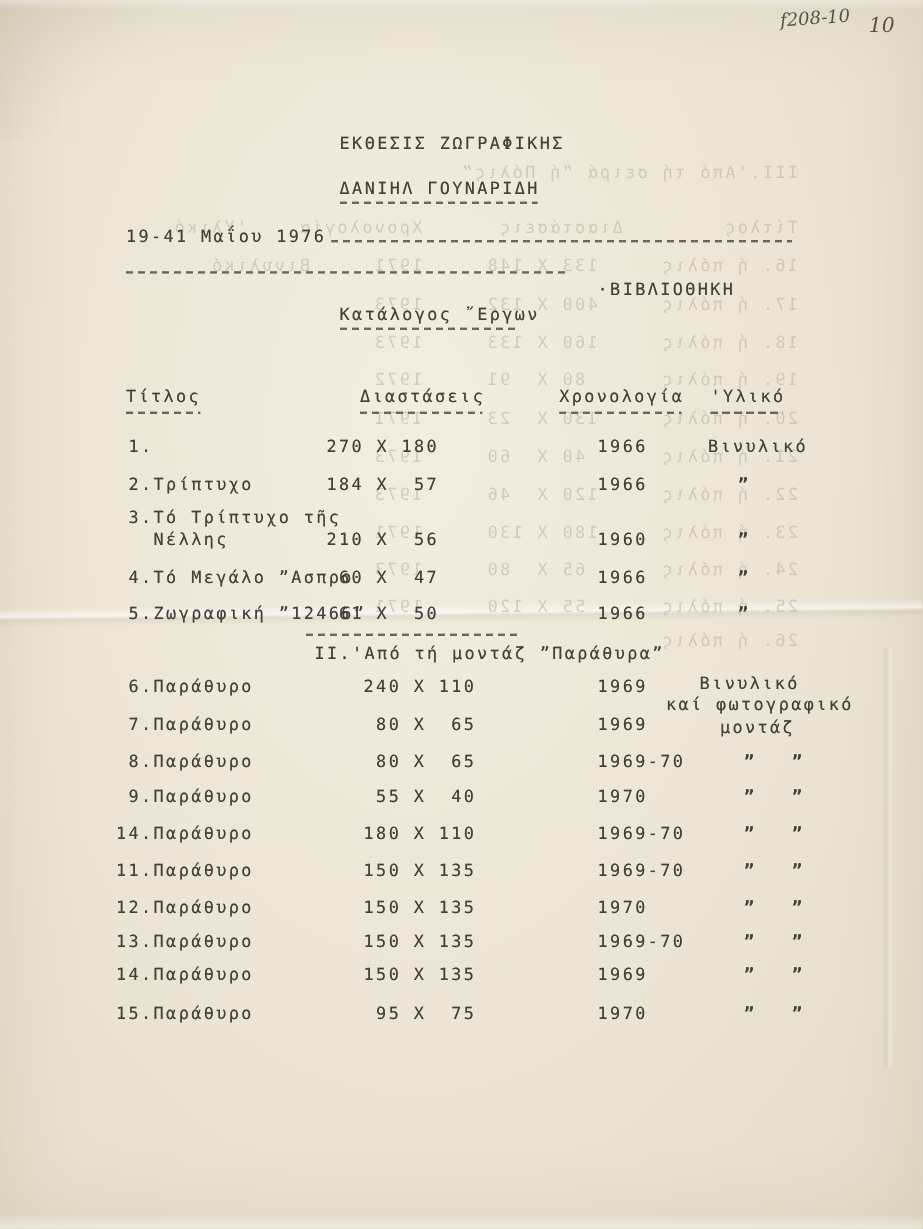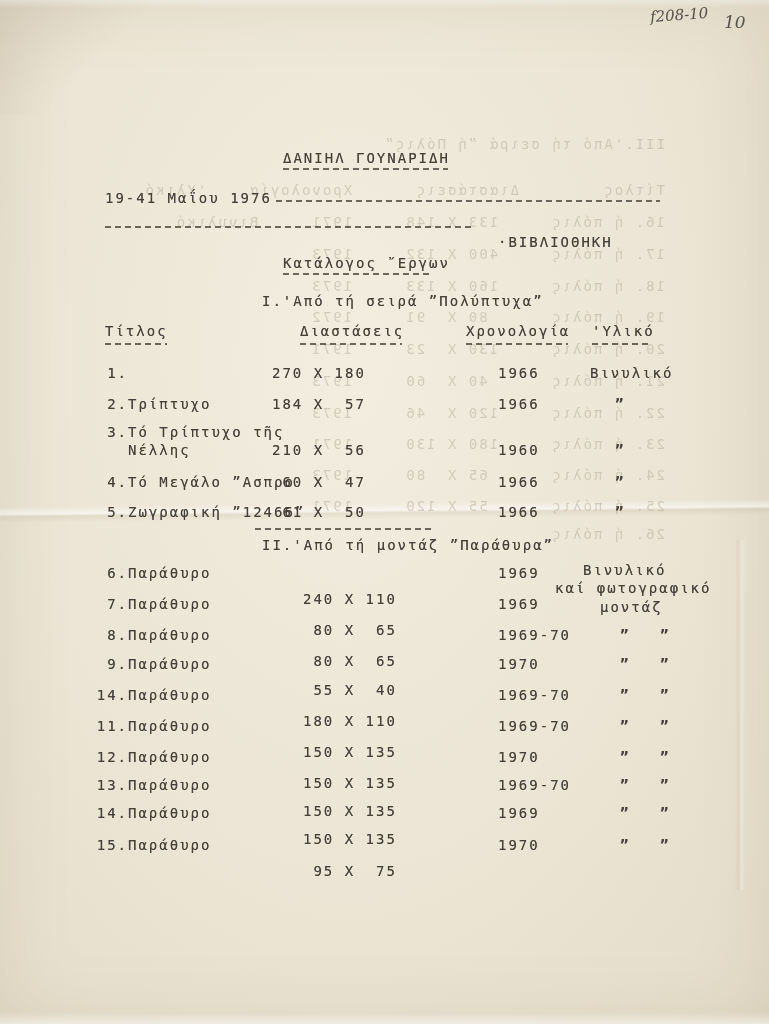--- a/index.html
+++ b/index.html
@@ -14,21 +14,21 @@
      text-shadow:0 0 .5px rgba(58,50,42,.55);}
   .bold{font-weight:bold;}
   .dashes{position:absolute;height:2px;
      background:repeating-linear-gradient(90deg,#4a443c 0 6px,transparent 6px 10px);
      opacity:.8;}
   .row{position:absolute;left:77px;width:660px;height:20px;}
   .row span{position:absolute;top:0;font-size:14px;line-height:18px;letter-spacing:2px;
      white-space:pre;text-shadow:0 0 .5px rgba(58,50,42,.55);}
   .num{left:0;width:51px;text-align:right;}
   .ttl{left:51px;}
-  .dimI{left:195px;text-align:right;} .dimII{left:226px;margin-top:26px;}
+  .dimI{left:195px;text-align:right;} .dimII{left:226px;}
   .yr{left:421px;text-align:right;}
   .matA{left:513px;}
   .ditI{left:538px;} .ditA{left:543px;} .ditB{left:583px;}
   
   #ghost{position:absolute;left:100px;top:0;width:565px;height:545px;pointer-events:none;}
   .g{position:absolute;left:0;width:100%;transform:scaleX(-1);
      font-size:14px;letter-spacing:2px;white-space:pre;color:#b4ac98;opacity:.5;
      filter:blur(.4px);}
   
   .hw{position:absolute;font-family:"DejaVu Serif",serif;font-style:italic;color:#56504a;}
@@ -66,33 +66,33 @@
     <div class="g" style="top:405px">22. ή πόλις     120 Χ  46     1973</div>
     <div class="g" style="top:436px">23. ή πόλις     180 Χ 130     1971</div>
     <div class="g" style="top:467px">24. ή πόλις      65 Χ  80     1973</div>
     <div class="g" style="top:498px">25. ή πόλις      55 Χ 120     1971</div>
     <div class="g" style="top:526px">26. ή πόλις</div>
   </div>
 
   <div class="hw" style="left:650px;top:6px;font-size:15px;transform:rotate(-4deg)">f208-10</div>
   <div class="hw" style="left:724px;top:12px;font-size:17px">10</div>
 
+  <div class="t" style="left:283px;top:111px">ΕΚΘΕΣΙΣ ΖΩΓΡΑΦΙΚΗΣ</div>
   <div class="t" style="left:283px;top:149px">ΔΑΝΙΗΛ ΓΟΥΝΑΡΙΔΗ</div>
   <div class="dashes" style="left:283px;top:168px;width:165px"></div>
 
   <div class="t" style="left:105px;top:189px">19-41 Μαΐου 1976</div>
   <div class="dashes" style="left:276px;top:200px;width:384px"></div>
 
   <div class="dashes" style="left:105px;top:226px;width:366px"></div>
   <div class="t" style="left:498px;top:233px">·ΒΙΒΛΙΟΘΗΚΗ</div>
 
   <div class="t" style="left:283px;top:254px">Κατάλογος ῎Εργων</div>
   <div class="dashes" style="left:283px;top:273px;width:147px"></div>
 
-  <div class="t" style="left:262px;top:292px">Ι.'Από τή σειρά ”Πολύπτυχα”</div>
 
   <div class="t" style="left:105px;top:322px">Τίτλος</div>
   <div class="dashes" style="left:105px;top:343px;width:62px"></div>
   <div class="t" style="left:300px;top:322px">Διαστάσεις</div>
   <div class="dashes" style="left:300px;top:343px;width:102px"></div>
   <div class="t" style="left:466px;top:322px">Χρονολογία</div>
   <div class="dashes" style="left:466px;top:343px;width:102px"></div>
   <div class="t" style="left:592px;top:322px">'Υλικό</div>
   <div class="dashes" style="left:592px;top:343px;width:60px"></div>
 

